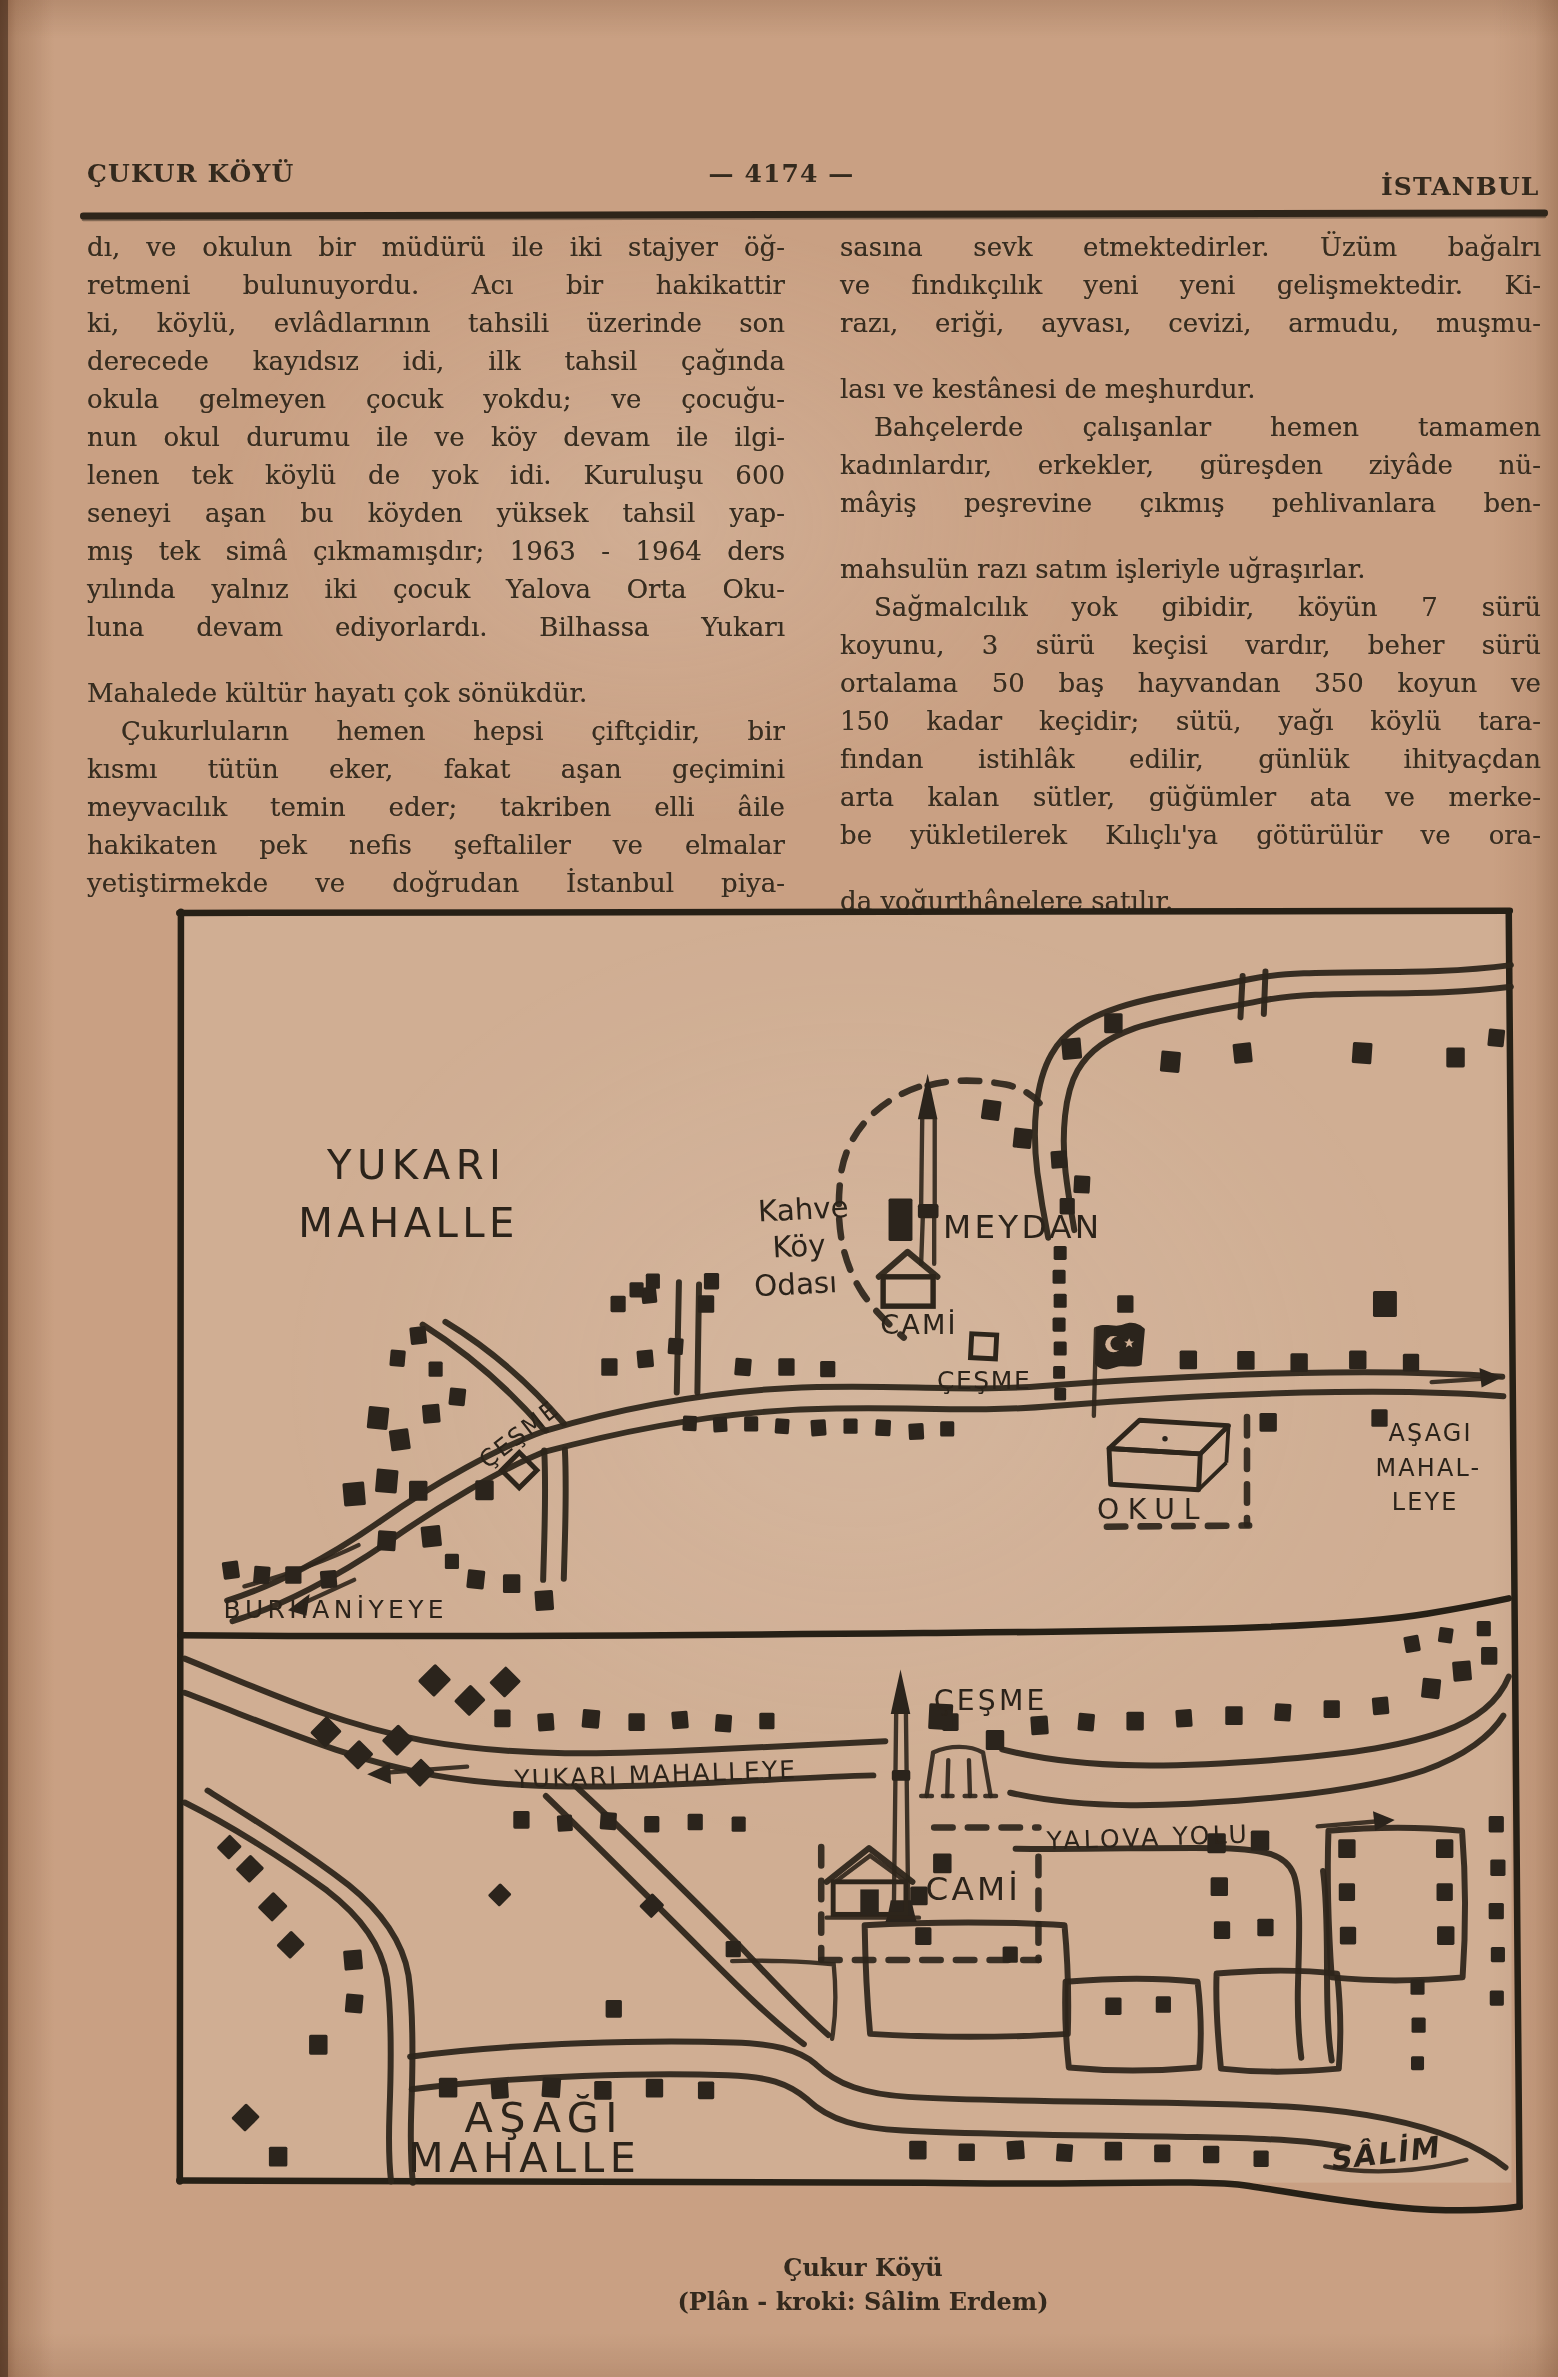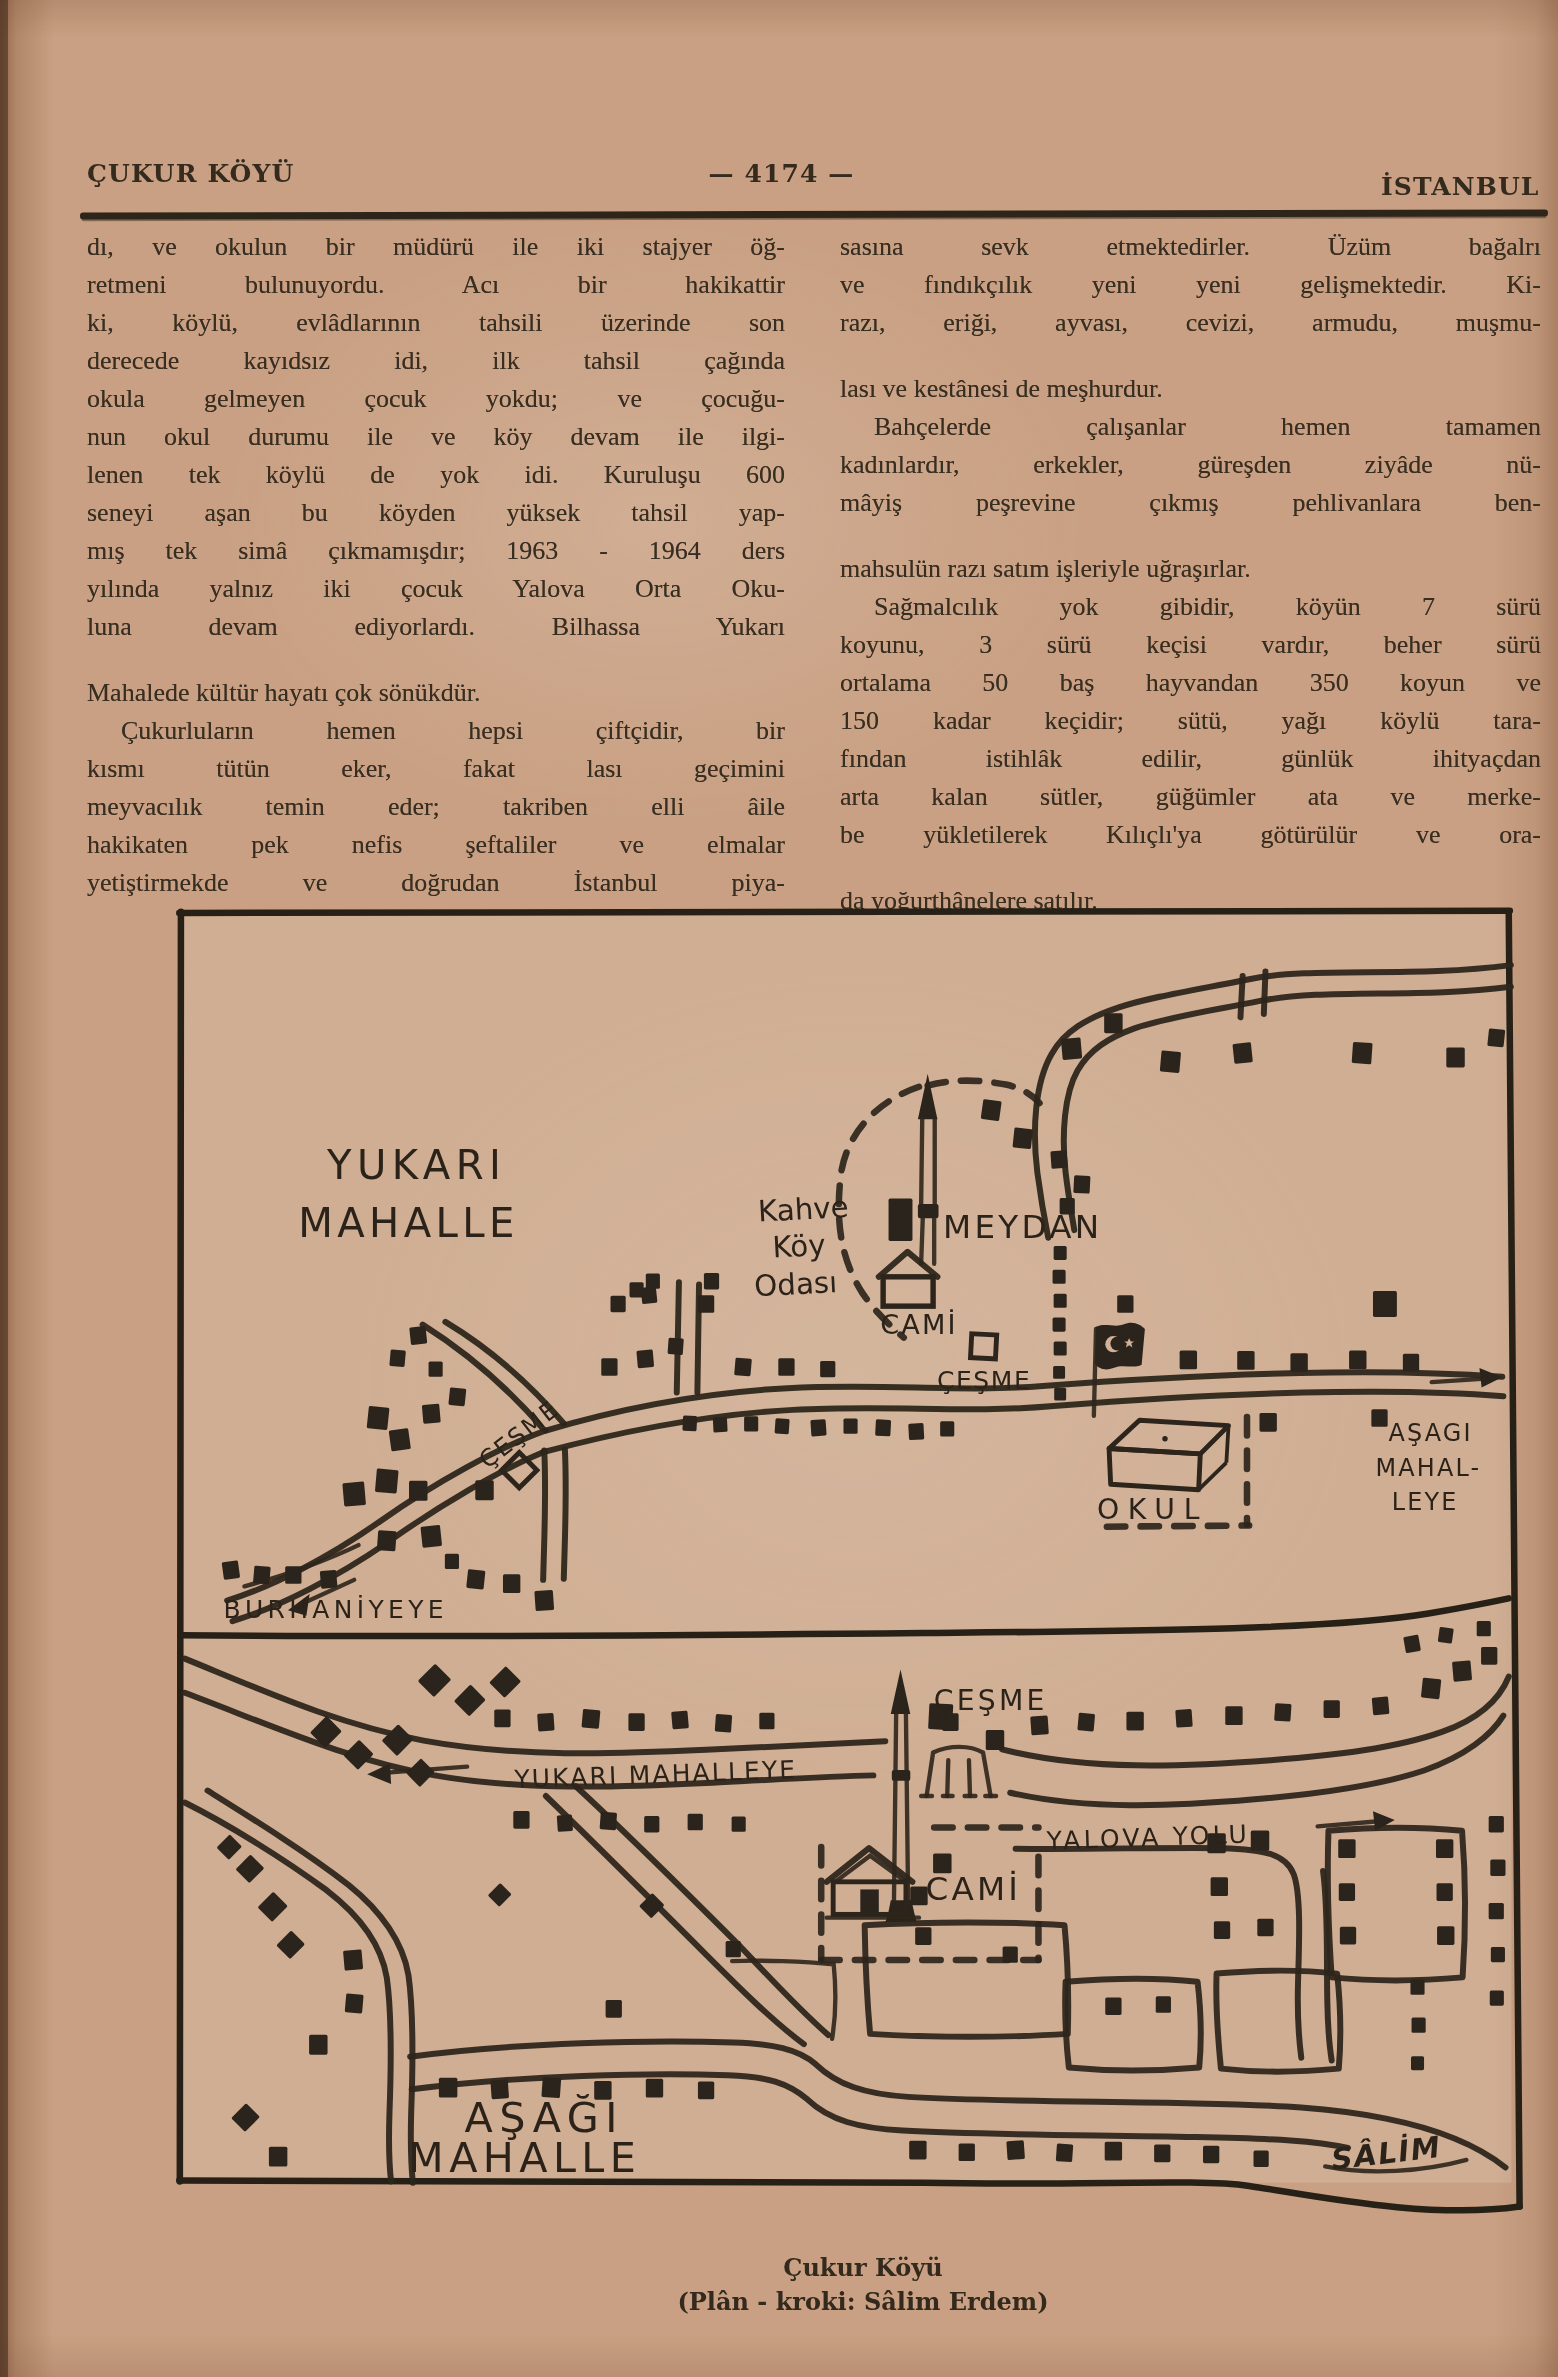--- a/index.html
+++ b/index.html
@@ -18,21 +18,21 @@
   }
   .spine{position:absolute;left:0;top:0;width:7.6px;height:100%;background:#35201485;}
   .header{position:absolute;top:159px;left:0;width:100%;height:33px;
     font-weight:bold;font-size:25px;letter-spacing:1.1px;color:#342a1e;}
   .header .h-left{position:absolute;left:87px;top:0;}
   .header .h-center{position:absolute;left:673px;width:217px;text-align:center;top:0;}
   .header .h-right{position:absolute;right:19.5px;top:13px;text-align:right;}
   .rule{position:absolute;top:211px;left:80px;width:1468px;height:6.5px;background:#2e251a;
     border-radius:3.3px;transform:rotate(-0.12deg);box-shadow:0 3.3px 0 -1.6px rgba(46,37,26,.45);}
   .col{position:absolute;top:228px;font-size:26px;line-height:38px;color:#372d20;
-    text-shadow:0 0 0.5px rgba(55,45,32,.55);font-family:Liberation Serif, serif;}
+    text-shadow:0 0 0.5px rgba(55,45,32,.55);}
   .col-left{left:87px;width:698px;}
   .col-right{left:840px;width:701px;}
   .tl{text-align:justify;text-align-last:justify;white-space:normal;}
   .tl.end{text-align-last:left;margin-top:28px;}
   .tl.ind{text-indent:34px;}
   .map-wrap{position:absolute;left:163px;top:901px;width:1374px;height:1336px;}
   svg{display:block;}
   .caption{position:absolute;left:168px;top:2251px;width:1390px;text-align:center;
     font-weight:bold;font-size:24px;line-height:34px;color:#33291d;}
   .road{fill:none;stroke:#2d251b;stroke-width:11;stroke-linecap:round;stroke-linejoin:round;opacity:.94;}
@@ -62,21 +62,21 @@
     <div class="tl">derecede kayıdsız idi, ilk tahsil çağında</div>
     <div class="tl">okula gelmeyen çocuk yokdu; ve çocuğu-</div>
     <div class="tl">nun okul durumu ile ve köy devam ile ilgi-</div>
     <div class="tl">lenen tek köylü de yok idi. Kuruluşu 600</div>
     <div class="tl">seneyi aşan bu köyden yüksek tahsil yap-</div>
     <div class="tl">mış tek simâ çıkmamışdır; 1963 - 1964 ders</div>
     <div class="tl">yılında yalnız iki çocuk Yalova Orta Oku-</div>
     <div class="tl">luna devam ediyorlardı. Bilhassa Yukarı</div>
     <div class="tl end">Mahalede kültür hayatı çok sönükdür.</div>
     <div class="tl ind">Çukurluların hemen hepsi çiftçidir, bir</div>
-    <div class="tl">kısmı tütün eker, fakat lası geçimini</div>
+    <div class="tl">kısmı tütün eker, fakat aşan geçimini</div>
     <div class="tl">meyvacılık temin eder; takriben elli âile</div>
     <div class="tl">hakikaten pek nefis şeftaliler ve elmalar</div>
     <div class="tl">yetiştirmekde ve doğrudan İstanbul piya-</div>
   </div>
 <div class="col col-right">
     <div class="tl">sasına sevk etmektedirler. Üzüm bağalrı</div>
     <div class="tl">ve fındıkçılık yeni yeni gelişmektedir. Ki-</div>
     <div class="tl">razı, eriği, ayvası, cevizi, armudu, muşmu-</div>
     <div class="tl end">lası ve kestânesi de meşhurdur.</div>
     <div class="tl ind">Bahçelerde çalışanlar hemen tamamen</div>

